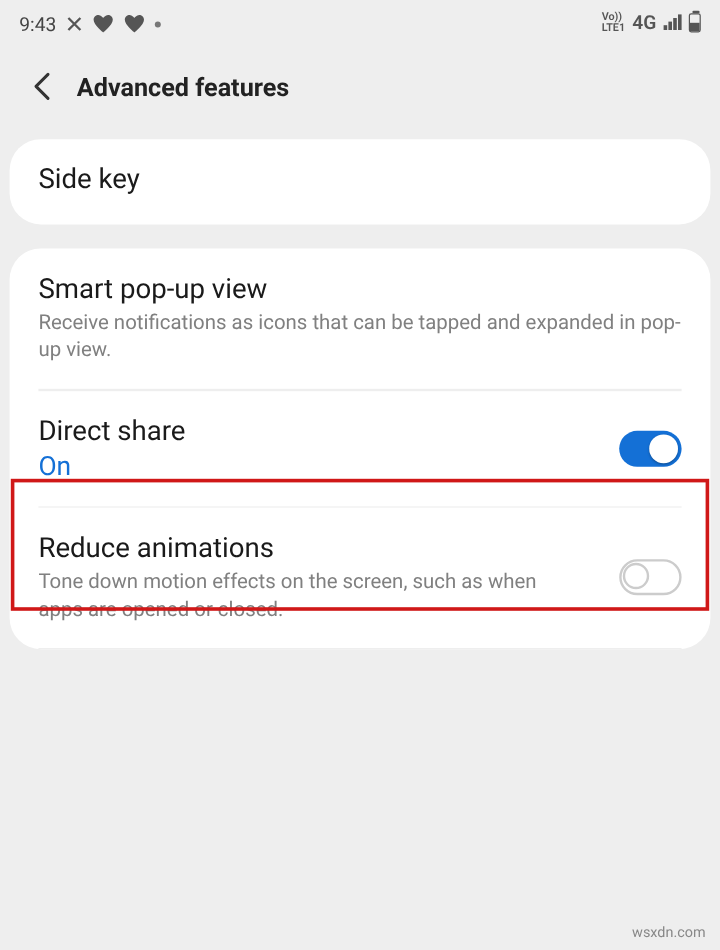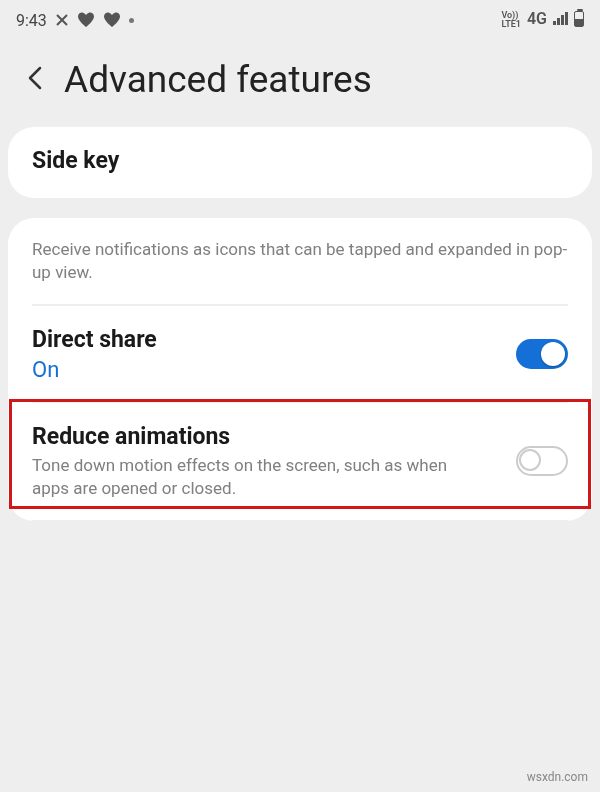--- a/index.html
+++ b/index.html
@@ -81,37 +81,37 @@
       height:50%;
       background:#555;
     }
     .header {
       display: flex;
       align-items: center;
       padding: 18px 20px 26px 26px;
       gap: 20px;
     }
     .page-title {
-      font-size: 37px;
-      font-weight: 400;
+      font-size: 21px;
+      font-weight: 700;
       color: #222;
     }
     .card {
       background: #ffffff;
       border-radius: 26px;
       margin: 0 8px 20px 8px;
       overflow: hidden;
     }
     .item {
       padding: 20px 24px;
       position: relative;
     }
     .item-title {
       font-size: 23px;
-      font-weight: 700;
+      font-weight: 400;
       color: #1a1a1a;
       margin-bottom: 4px;
     }
     .item-desc {
       font-size: 17px;
       line-height: 1.35;
       color: #808080;
     }
     .item-status {
       font-size: 22px;
@@ -239,20 +239,21 @@
 </div>
 
 <div class="card">
   <div class="item">
     <div class="item-title">Side key</div>
   </div>
 </div>
 
 <div class="card">
   <div class="item">
+    <div class="item-title">Smart pop-up view</div>
     <div class="item-desc">Receive notifications as icons that can be tapped and expanded in pop-up view.</div>
   </div>
   <div class="divider"></div>
 
   <div class="divider"></div>
 
   <div class="item toggle-row">
     <div class="toggle-text">
       <div class="item-title">Direct share</div>
       <div class="item-status">On</div>

